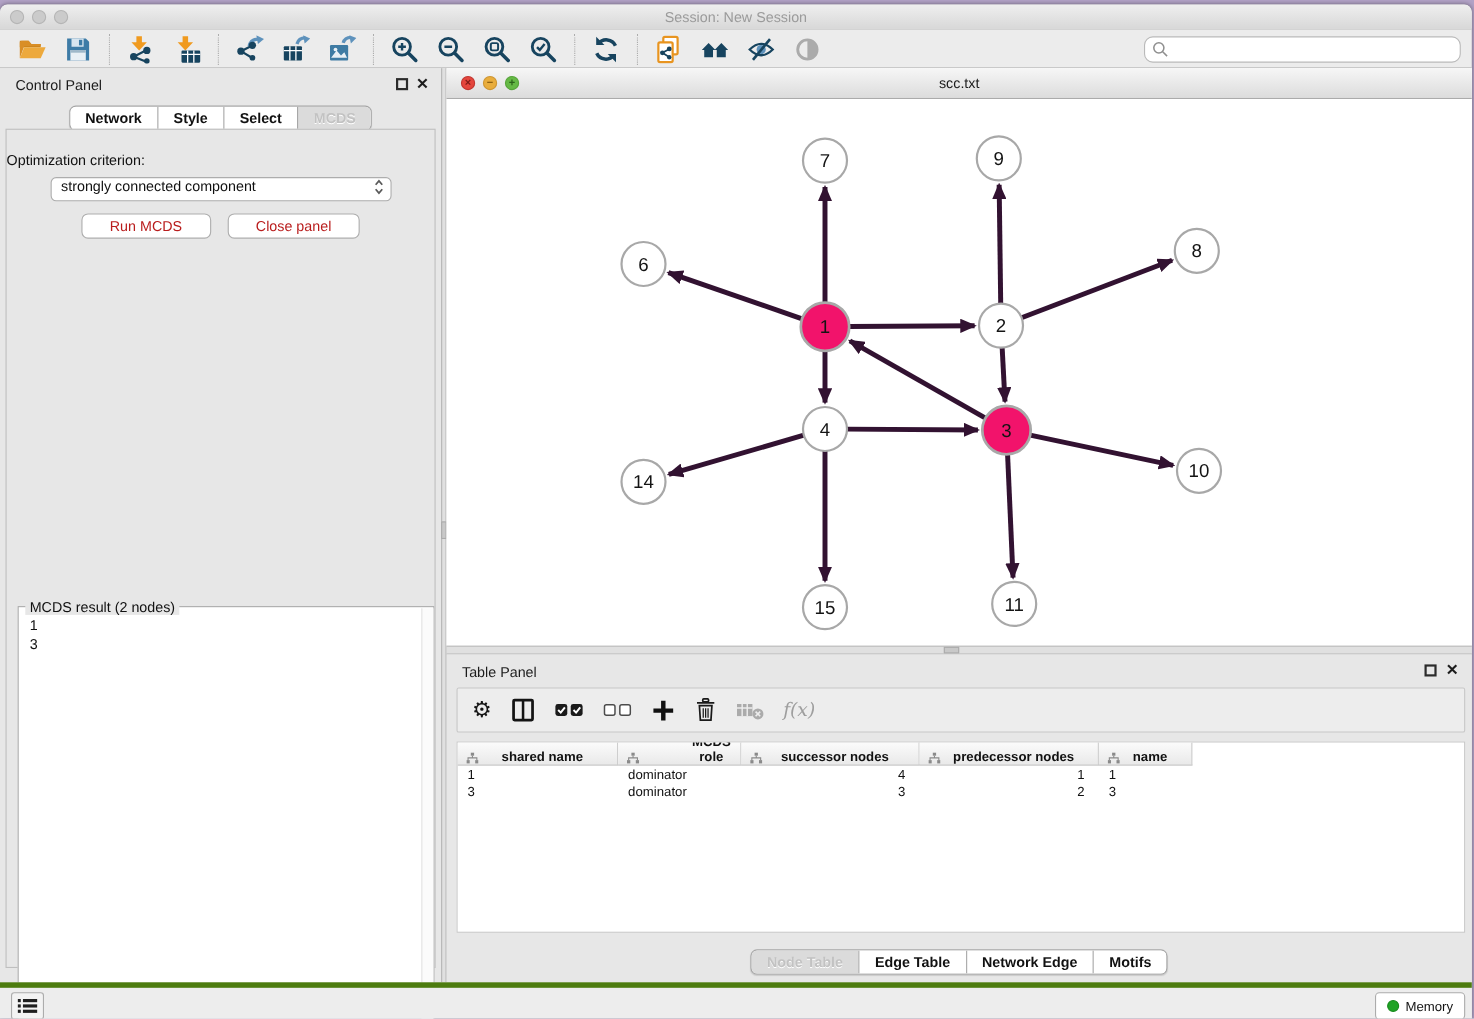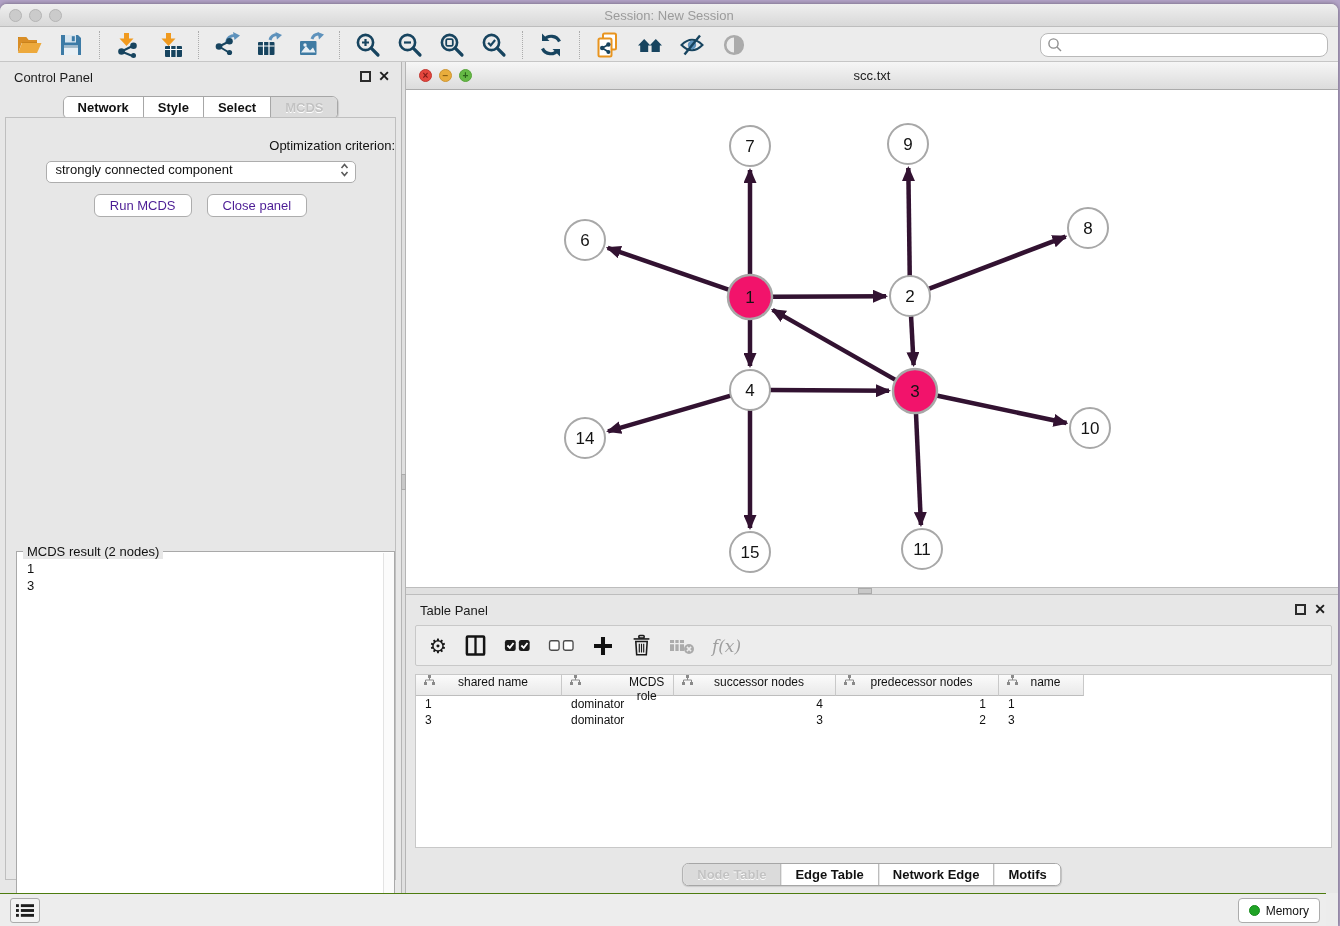--- a/index.html
+++ b/index.html
@@ -29,25 +29,25 @@
   .ph-close { position:absolute; top:6px; font-size:14px; font-weight:bold; color:#1c1c1c; line-height:16px; }
   .cp .ph-float { right:30px; } .cp .ph-close { right:11px; }
 
   .seg { display:flex; border:1px solid #A6A6A6; border-radius:6px; background:#fff; overflow:hidden; width:max-content; box-shadow:0 1px 1px rgba(0,0,0,.12); }
   .seg > div { padding:3px 14px; font-size:13px; font-weight:bold; color:#111; border-left:1px solid #A6A6A6; background:#fff; white-space:nowrap; }
   .seg > div:first-child { border-left:none; }
   .seg > div.active { background:#DBDBDB; color:#C2C2C2; text-shadow:0 1px 0 #fff; }
   .cp-tabs { position:absolute; top:34px; left:50%; transform:translateX(-50%); }
 
   .cp-body { position:absolute; left:5px; right:5px; top:55px; bottom:13px; border:1px solid #BFBFBF; background:#E7E7E7; }
-  .opt-label { margin-top:20px; text-align:right; font-size:13px; color:#111; }
+  .opt-label { margin-top:20px; text-align:left; font-size:13px; color:#111; }
   .opt-select { margin:8px auto 0; width:310px; height:22px; background:#fff; border:1px solid #ADADAD; border-radius:5px; display:flex; align-items:flex-start; padding:0 6px 0 9px; font-size:13px; color:#111; }
   .opt-select .lbl { flex:1; }
   .btn-row { margin-top:11px; display:flex; justify-content:center; gap:15px; }
-  .btn { height:23px; padding:0 15px; background:#fff; border:1px solid #ADADAD; border-radius:6px; font-size:13px; color:#4c1d95; display:flex; align-items:center; }
+  .btn { height:23px; padding:0 25px; background:#fff; border:1px solid #ADADAD; border-radius:6px; font-size:13px; color:#b91c1c; display:flex; align-items:center; }
 
   .result { position:absolute; left:10px; top:433px; width:379px; height:377px; border:1px solid #A9A9A9; background:#fff; }
   .result .legend { position:absolute; top:-8px; left:6px; background:#E7E7E7; padding:0 4px; font-size:13px; color:#111; }
   .result .lines { padding:8px 10px; font-size:13px; line-height:17px; color:#111; }
   .result .vtrack { position:absolute; right:0; top:1px; bottom:1px; width:11px; background:#FBFBFB; border-left:1px solid #E3E3E3; }
 
   
   .vsplit { position:absolute; left:401px; top:58px; width:5px; height:831px; background:#E0E0E0; border-left:1px solid #B5B5B5; border-right:1px solid #B5B5B5; }
   .vsplit .grip { position:absolute; left:-1px; top:412px; width:5px; height:16px; background:#C8C8C8; border:1px solid #ABABAB; }
   .hsplit { position:absolute; left:406px; top:583px; width:932px; height:8px; background:#E0E0E0; border-top:1px solid #BDBDBD; border-bottom:1px solid #BDBDBD; }
@@ -66,32 +66,32 @@
   
   .table-panel { position:absolute; left:406px; top:591px; width:932px; height:298px; background:#E7E7E7; }
   .tp .ph-float { right:32px; } .tp .ph-close { right:12px; }
   .tp-toolbar { position:absolute; left:9px; right:6px; top:30px; height:41px; background:#EDEDED; border:1px solid #C8C8C8; border-radius:2px; display:flex; align-items:center; padding-left:13px; gap:17px; }
   .tico { display:flex; align-items:center; justify-content:center; height:26px; }
   .gear-glyph { font-size:20px; color:#161616; line-height:22px; }
   .fx-glyph { font-family:"DejaVu Serif",serif; font-style:italic; font-size:17px; color:#9E9E9E; }
 
   .tp-table { position:absolute; left:9px; right:6px; top:79px; height:174px; background:#fff; border:1px solid #C8C8C8; overflow:hidden; }
   .thead { display:flex; height:21px; }
-  .th { display:flex; align-items:flex-start; background:linear-gradient(#FBFBFB,#E9E9E9); border-right:1px solid #C9C9C9; border-bottom:1px solid #BDBDBD; font-size:12px; color:#111; padding:0 4px; }
+  .th { display:flex; align-items:flex-end; background:linear-gradient(#FBFBFB,#E9E9E9); border-right:1px solid #C9C9C9; border-bottom:1px solid #BDBDBD; font-size:12px; color:#111; padding:0 4px;font-weight:bold; }
   .th .tree { margin:0 4px 0 4px; flex:none; }
   .th .th-label { flex:1; text-align:center; padding-right:10px; }
   .trow { display:flex; height:16px; }
   .td { font-size:12px; color:#111; line-height:16px; white-space:nowrap; overflow:hidden; }
   .td.l { padding-left:9px; text-align:left; }
   .td.r { padding-right:13px; text-align:right; }
 
   .tp-tabs { position:absolute; left:50%; transform:translateX(-50%); top:268px; }
 
   
-  .statusbar { position:absolute; left:0; right:12px; bottom:0; height:33px; background:#EDEDED; border-top:1px solid #4d7c0f; }
+  .statusbar { position:absolute; left:0; right:0; bottom:0; height:33px; background:#EDEDED; border-top:5px solid #4d7c0f; }
   .list-btn { position:absolute; left:10px; top:4px; width:30px; height:25px; background:#F3F3F3; border:1px solid #ACACAC; border-radius:3px; display:flex; align-items:center; justify-content:center; }
   .mem-btn { position:absolute; right:6px; top:4px; height:25px; padding:0 10px; background:#fff; border:1px solid #ACACAC; border-radius:4px; display:flex; align-items:center; gap:6px; font-size:12px; color:#111; }
   .mem-dot { width:11px; height:11px; border-radius:50%; background:#1FA325; border:1px solid #168A1C; }
 </style>
 </head>
 <body>
 
 <div id="window">
 
   <div class="titlebar">

